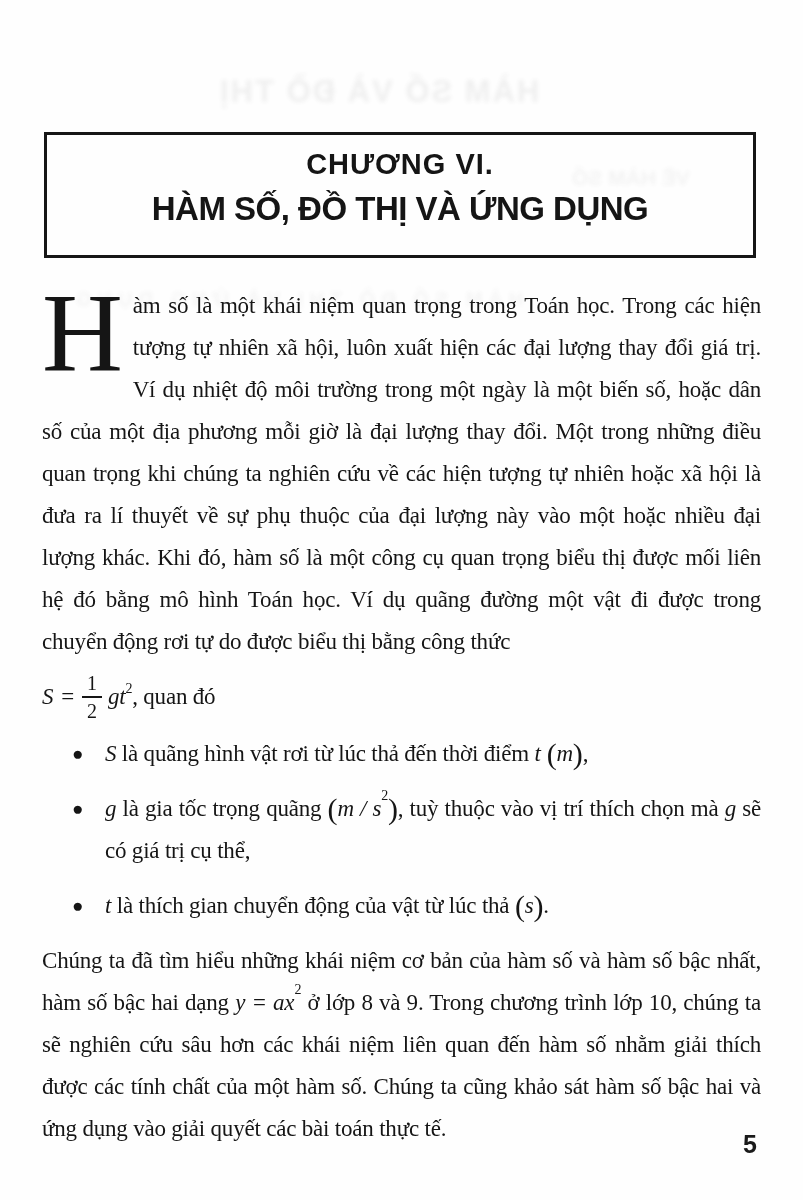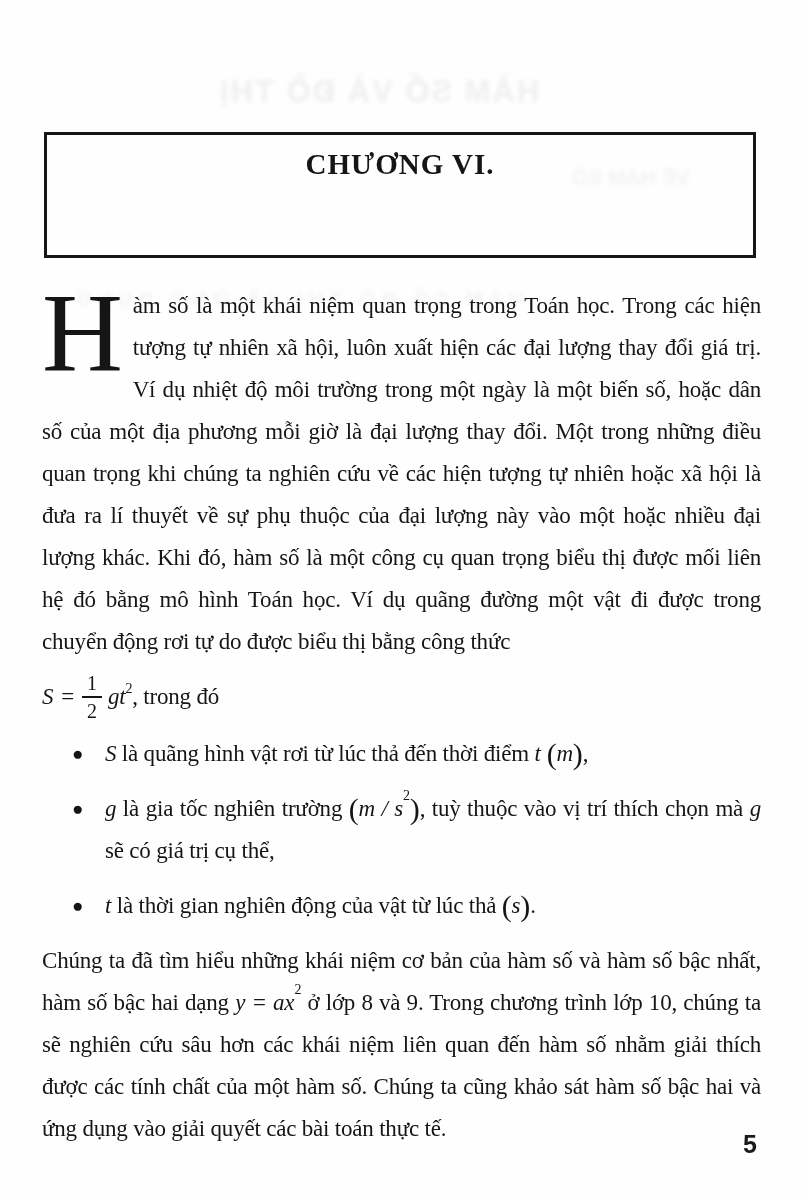--- a/index.html
+++ b/index.html
@@ -34,21 +34,21 @@
   .chapter-box {
     position:absolute;
     top:132px; left:44px;
     width:712px; height:126px;
     border:3px solid #161616;
     text-align:center;
     background:transparent;
   }
   .chapter-label {
     margin-top:13px;
-    font-family:Liberation Serif, serif;
+    font-family:Liberation Sans, sans-serif;
     font-weight:700;
     font-size:29px;
     letter-spacing:1px;
   }
   .chapter-title {
     margin-top:9px;
     font-family:"Liberation Sans", sans-serif;
     font-weight:700;
     font-size:33px;
     letter-spacing:-0.5px;
@@ -115,55 +115,56 @@
 <body>
 
 <div class="page">
 
   <div class="bleed bleed-top">HÀM SỐ VÀ ĐỒ THỊ</div>
   <div class="bleed bleed-box">VỀ HÀM SỐ</div>
   <div class="bleed bleed-mid">HÀM SỐ ĐỒ THỊ VÀ ỨNG DỤNG</div>
 
   <div class="chapter-box">
     <div class="chapter-label">CHƯƠNG VI.</div>
+    <div class="chapter-title">HÀM SỐ, ĐỒ THỊ VÀ ỨNG DỤNG</div>
   </div>
 
   <div class="body-flow">
 
     <p class="intro">
       <span class="drop-cap">H</span><span>àm số là một khái niệm quan trọng trong Toán học. Trong các hiện tượng tự nhiên xã hội, luôn xuất hiện các đại lượng thay đổi giá trị. Ví dụ nhiệt độ môi trường trong một ngày là một biến số, hoặc dân số của một địa phương mỗi giờ là đại lượng thay đổi. Một trong những điều quan trọng khi chúng ta nghiên cứu về các hiện tượng tự nhiên hoặc xã hội là đưa ra lí thuyết về sự phụ thuộc của đại lượng này vào một hoặc nhiều đại lượng khác. Khi đó, hàm số là một công cụ quan trọng biểu thị được mối liên hệ đó bằng mô hình Toán học. Ví dụ quãng đường một vật đi được trong chuyển động rơi tự do được biểu thị bằng công thức</span>
     </p>
 
     <div class="formula-line">
       <span class="mvar">S</span>
       <span class="feq">=</span>
       <span class="frac">
         <span class="num">1</span>
         <span class="den">2</span>
       </span>
       <span class="mvar">gt</span>
         <sup class="msup">2</sup>
-        <span>, trong đó</span>
+        <span>, quan đó</span>
     </div>
 
     <div class="bullet-list">
 
       <div class="bullet">
         <span class="bullet-dot">●</span>
         <span class="bullet-text"><span class="mvar">S</span><span> là quãng hình vật rơi từ lúc thả đến thời điểm </span><span class="mvar">t</span><span class="bp pre-sp">(</span><span class="mvar">m</span><span class="bp">)</span><span>,</span></span>
       </div>
 
       <div class="bullet">
         <span class="bullet-dot">●</span>
-        <span class="bullet-text"><span class="mvar">g</span><span> là gia tốc nghiên trường </span><span class="bp">(</span><span class="mvar">m / s</span><sup class="msup">2</sup><span class="bp">)</span><span>, tuỳ thuộc vào vị trí thích chọn mà </span><span class="mvar">g</span><span> sẽ có giá trị cụ thể,</span></span>
+        <span class="bullet-text"><span class="mvar">g</span><span> là gia tốc trọng quãng </span><span class="bp">(</span><span class="mvar">m / s</span><sup class="msup">2</sup><span class="bp">)</span><span>, tuỳ thuộc vào vị trí thích chọn mà </span><span class="mvar">g</span><span> sẽ có giá trị cụ thể,</span></span>
       </div>
 
       <div class="bullet">
         <span class="bullet-dot">●</span>
-        <span class="bullet-text"><span class="mvar">t</span><span> là thời gian nghiên động của vật từ lúc thả </span><span class="bp">(</span><span class="mvar">s</span><span class="bp">)</span><span>.</span></span>
+        <span class="bullet-text"><span class="mvar">t</span><span> là thích gian chuyển động của vật từ lúc thả </span><span class="bp">(</span><span class="mvar">s</span><span class="bp">)</span><span>.</span></span>
       </div>
 
     </div>
 
     <p class="closing"><span>Chúng ta đã tìm hiểu những khái niệm cơ bản của hàm số và hàm số bậc nhất, hàm số bậc hai dạng </span><span class="mvar">y = ax</span><sup class="msup">2</sup><span> ở lớp 8 và 9. Trong chương trình lớp 10, chúng ta sẽ nghiên cứu sâu hơn các khái niệm liên quan đến hàm số nhằm giải thích được các tính chất của một hàm số. Chúng ta cũng khảo sát hàm số bậc hai và ứng dụng vào giải quyết các bài toán thực tế.</span></p>
 
   </div>
 
   <div class="page-num">5</div>
 

